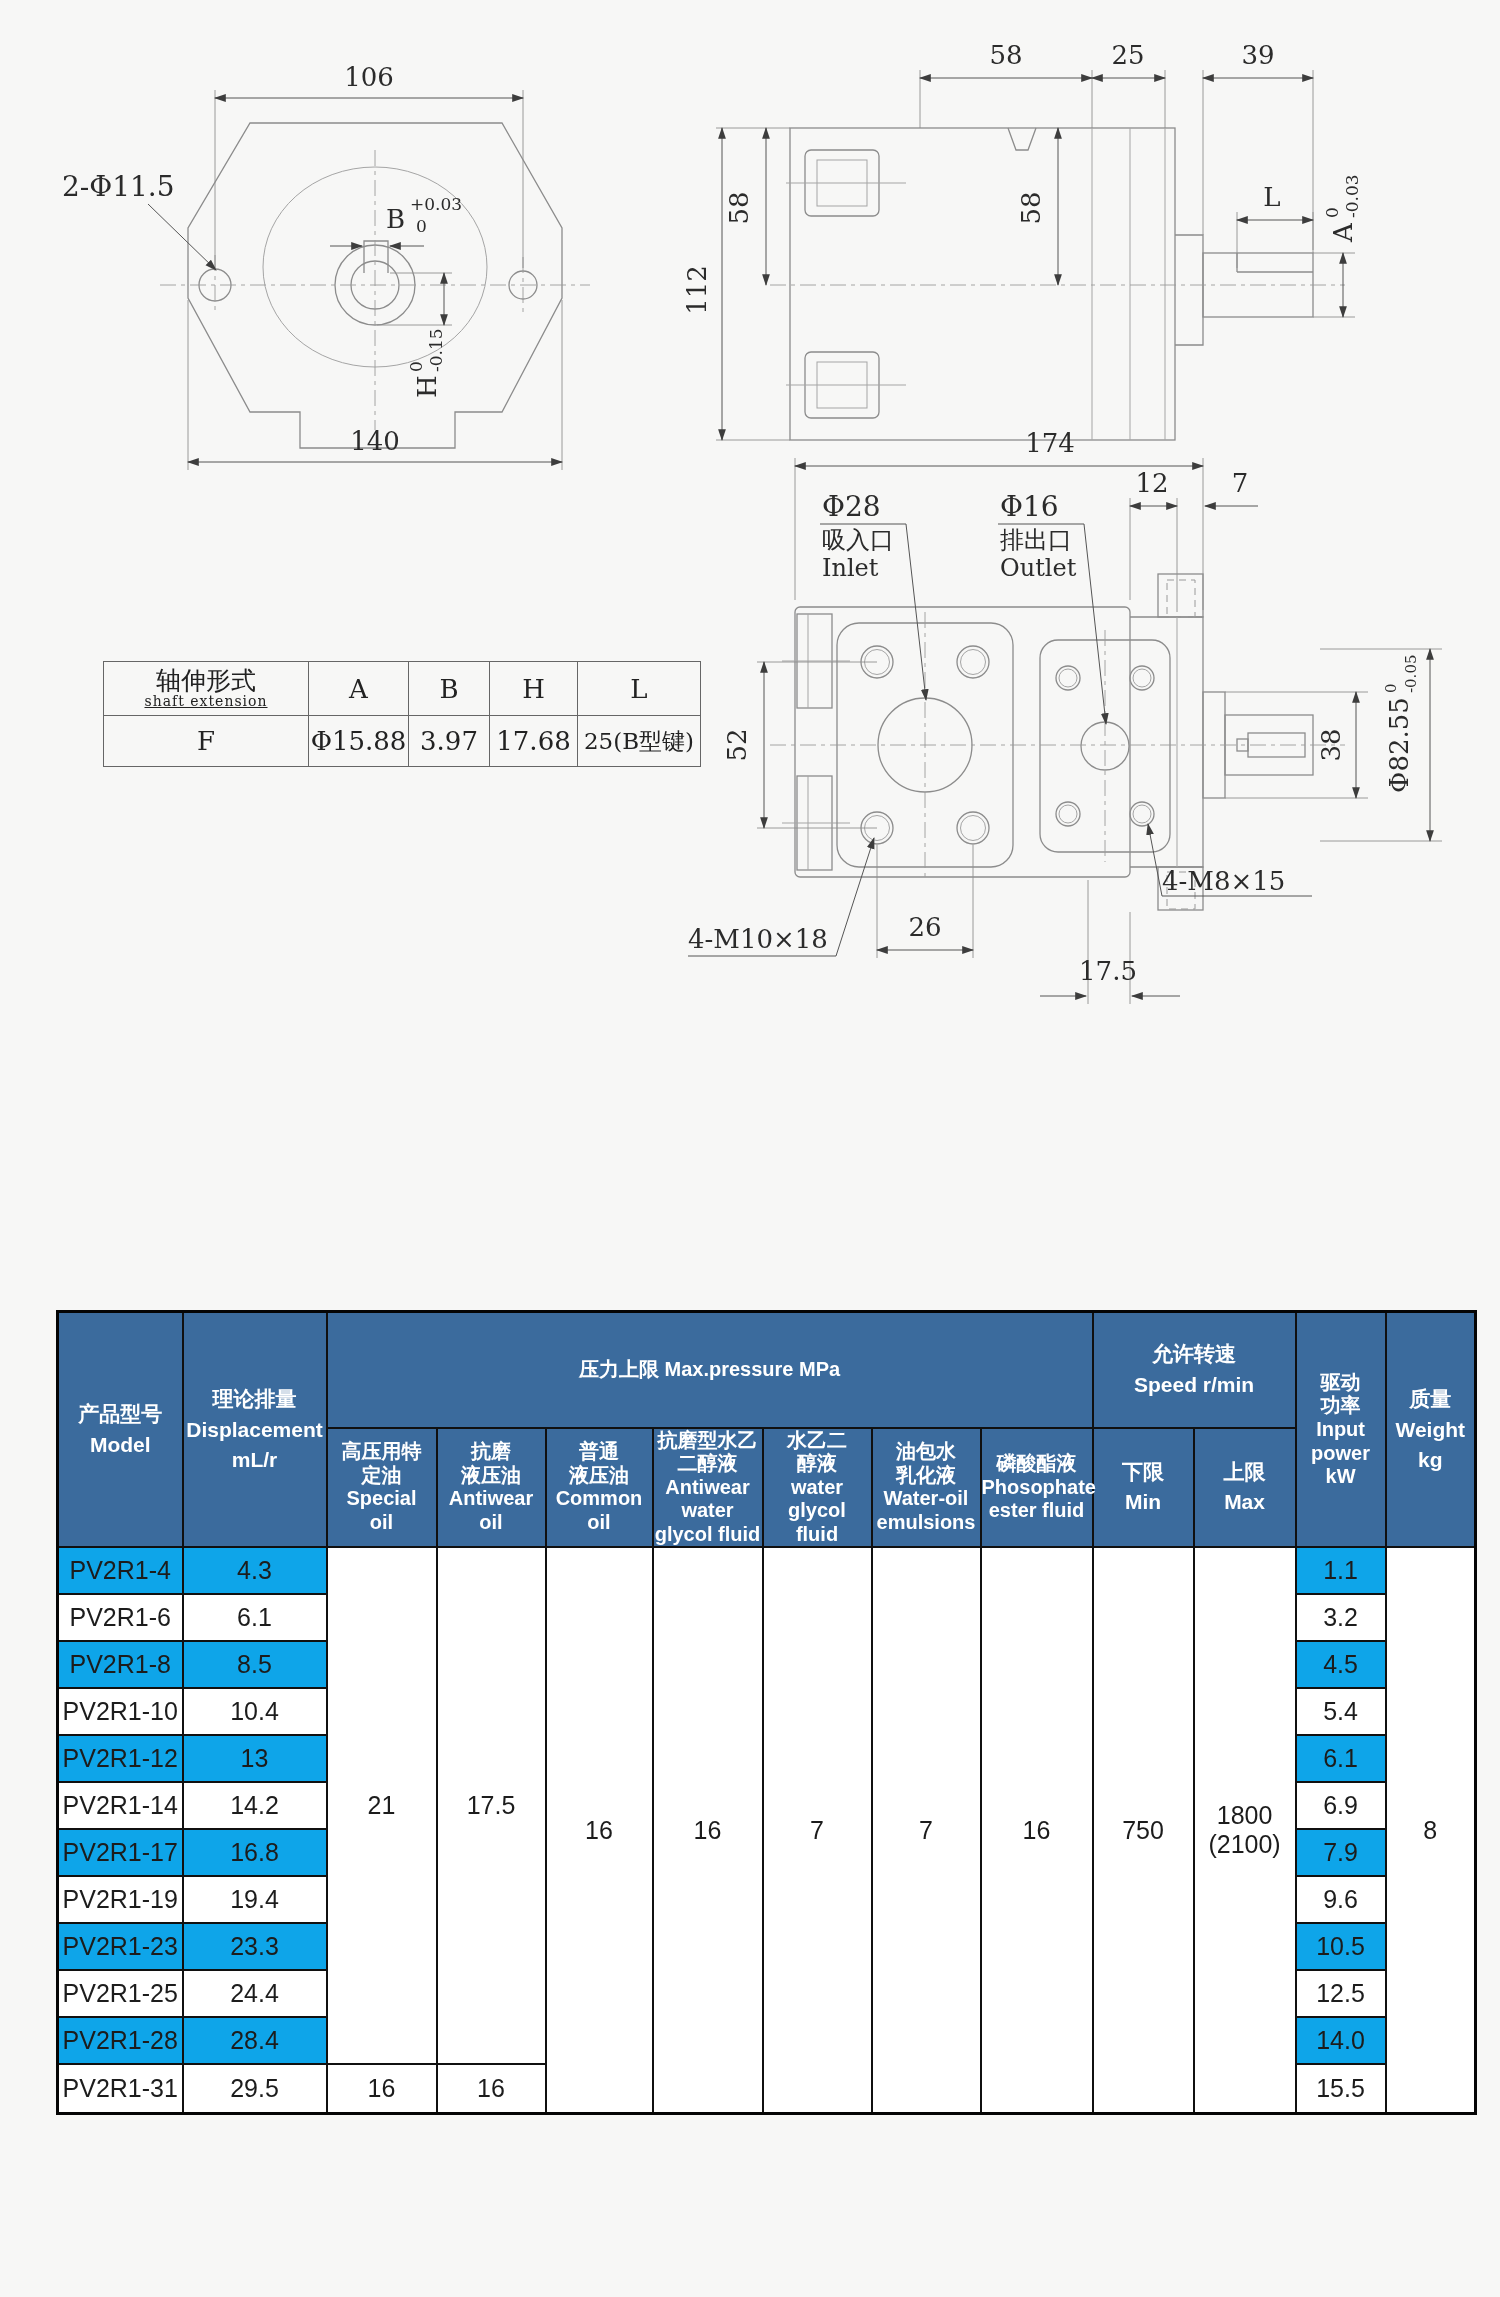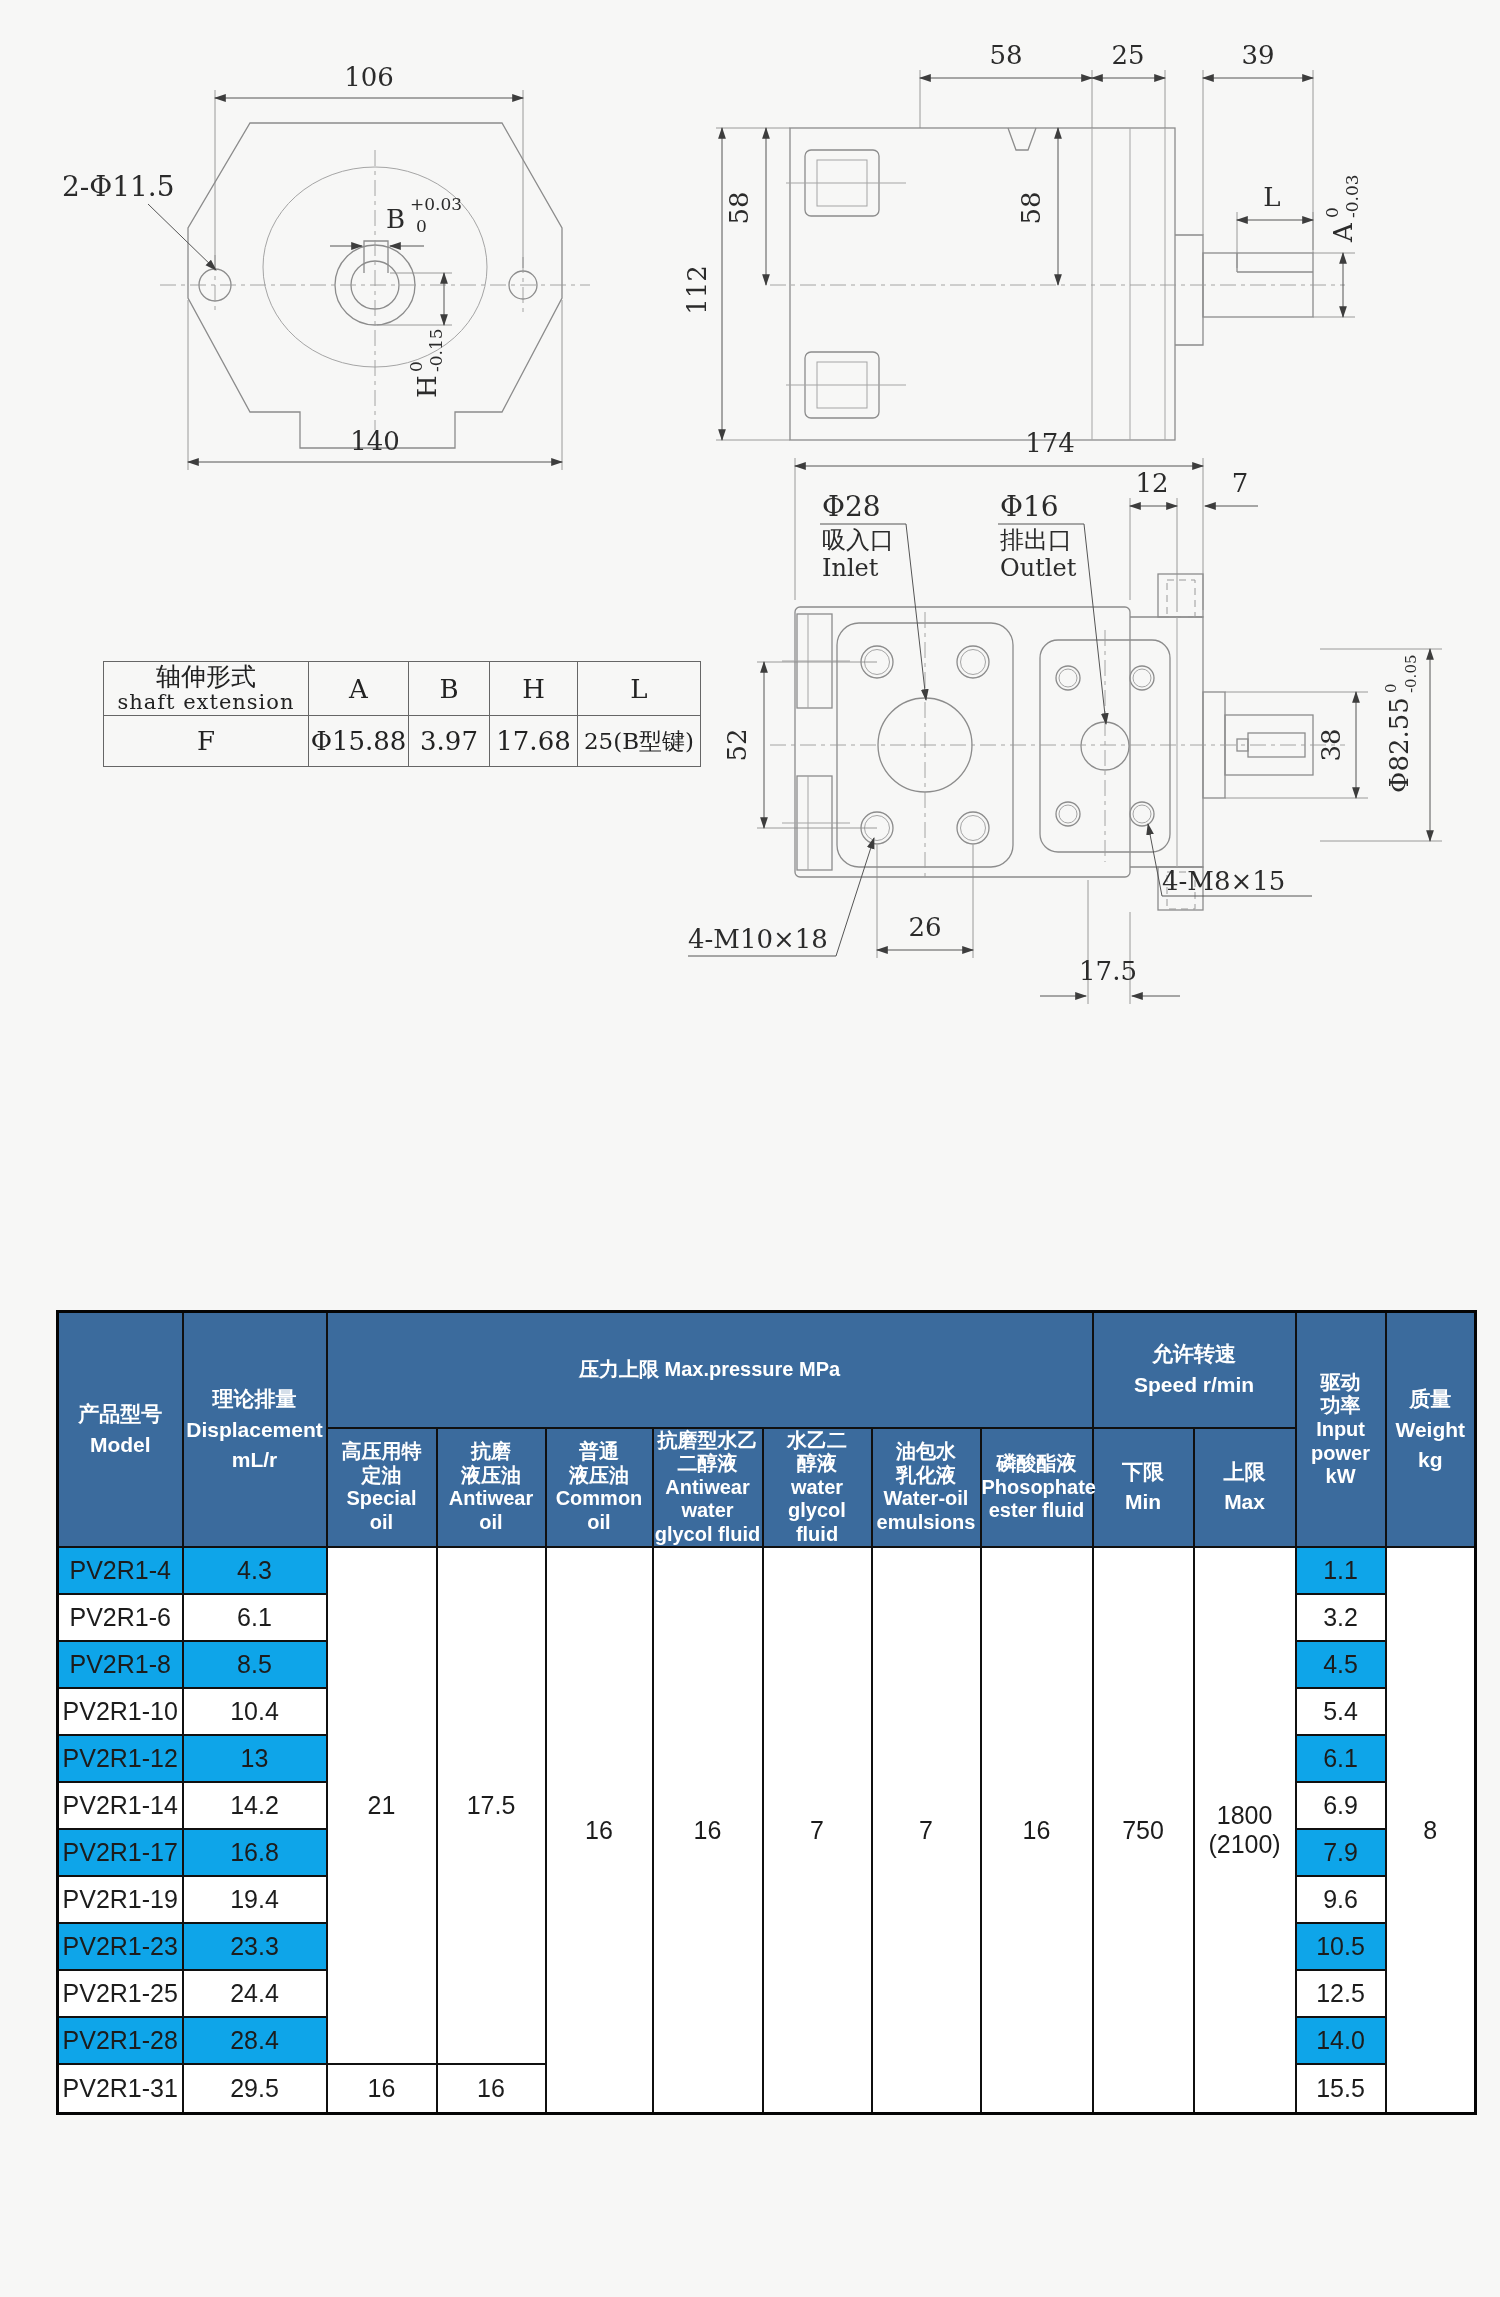--- a/index.html
+++ b/index.html
@@ -19,21 +19,21 @@
   .t17{font-size:17px;} .t15{font-size:15px;}
   .mid{text-anchor:middle;}
 
   
   .shaft-table{position:absolute;left:103px;top:661px;width:597px;
       border-collapse:collapse;table-layout:fixed;
       font-family:"DejaVu Serif",serif;color:#222;}
   .shaft-table td{border:1.5px solid #666;text-align:center;vertical-align:middle;
       padding:0;background:transparent;}
   .shaft-table .hd{font-size:25px;line-height:1.05;}
-  .shaft-table .hd .en{font-size:21px;letter-spacing:1px;}
+  .shaft-table .hd .en{font-size:14px;letter-spacing:1px;text-decoration:underline;}
   .shaft-table .v{font-size:26px;}
   .shaft-table .vk{font-size:23px;}
 
   
   .spec-table{position:absolute;left:56px;top:1310px;width:1418px;
       border-collapse:collapse;table-layout:fixed;color:#1c1c1c;}
   .spec-table td,.spec-table th{border:2px solid #101010;text-align:center;
       vertical-align:middle;padding:0;font-weight:normal;}
   .spec-table{border:3px solid #050505;}
   .spec-table .hdr{background:#3b6b9d;color:#fff;font-weight:bold;}

